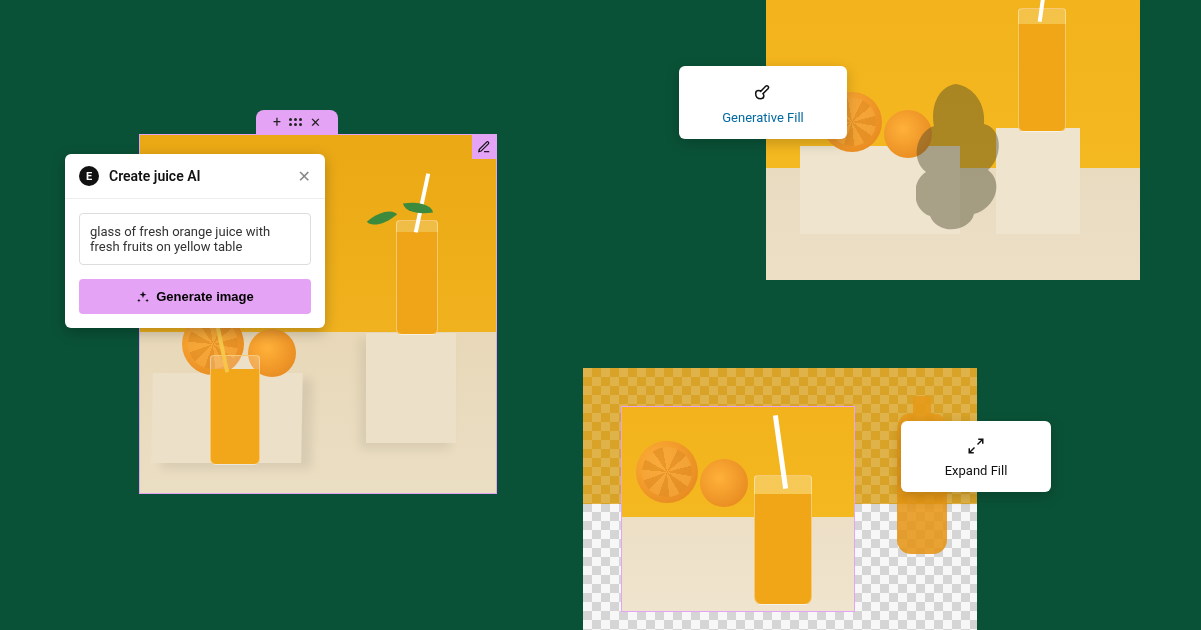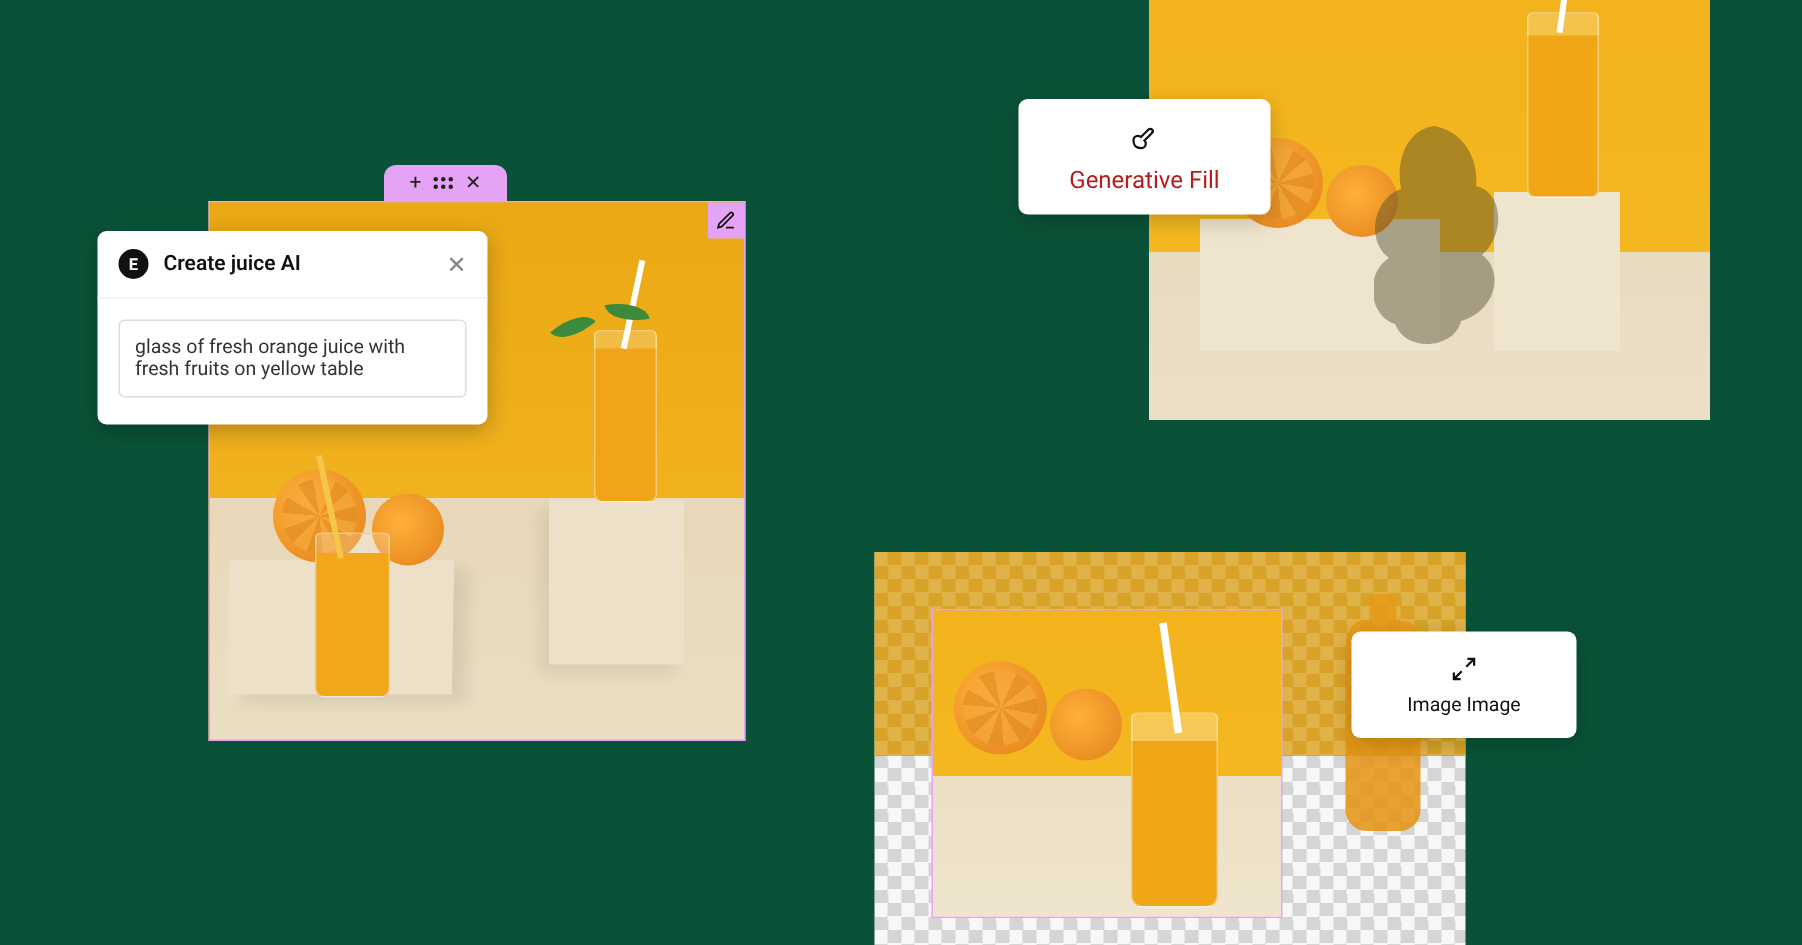--- a/index.html
+++ b/index.html
@@ -174,21 +174,21 @@
       clip-path: path("M40 0 C58 3 70 20 68 40 C86 44 88 72 72 86 C88 98 80 124 58 130 C54 148 22 152 14 132 C-4 126 -6 98 10 88 C-6 76 0 48 18 42 C14 20 24 2 40 0 Z");
     }
 
     .genfill-popup {
       position: absolute; right: 354px; top: 66px;
       width: 168px; background: #fff; border-radius: 6px;
       box-shadow: 0 4px 14px rgba(0,0,0,.2);
       display: flex; flex-direction: column; align-items: center;
       padding: 16px 8px 14px; z-index: 4;
     }
-    .genfill-label { font-size: 16px; margin-top: 8px; color: #b91c1c; }
+    .genfill-label { font-size: 13px; margin-top: 8px; color: #0369a1; }
 
     
     .bottom-right {
       position: absolute; left: 583px; top: 368px;
       width: 394px; height: 262px;
       background:
         linear-gradient(180deg, rgba(216,157,20,.9), rgba(216,157,20,.9)) 0 0/100% 52%,
         repeating-conic-gradient(#d5d5d5 0 25%, #f5f5f5 0 50%) 0 0/18px 18px;
       background-repeat: no-repeat, repeat;
       overflow: hidden;
@@ -268,20 +268,26 @@
   </div>
 
   <div class="ai-popup">
     <div class="ai-header">
       <div class="e-logo">E</div>
       <div class="ai-title">Create juice AI</div>
       <div class="ai-close">✕</div>
     </div>
     <div class="ai-body">
       <textarea class="ai-textarea" style="">glass of fresh orange juice with fresh fruits on yellow table</textarea>
+      <button class="generate-btn">
+        <svg width="14" height="14" viewBox="0 0 24 24" fill="#111">
+            <path d="M12 2l1.6 4.4L18 8l-4.4 1.6L12 14l-1.6-4.4L6 8l4.4-1.6L12 2zM5 15l.9 2.1L8 18l-2.1.9L5 21l-.9-2.1L2 18l2.1-.9L5 15zM19 15l.9 2.1L22 18l-2.1.9L19 21l-.9-2.1L16 18l2.1-.9L19 15z"></path>
+          </svg>
+        <span>Generate image</span>
+      </button>
     </div>
   </div>
 </div>
 
 <div class="top-right-image">
   <div class="scene2">
     <div class="ped2a"></div>
     <div class="ped2b"></div>
     <div class="orange2a"></div>
     <div class="orange2b"></div>
@@ -309,14 +315,14 @@
     </div>
   </div>
 </div>
 <div class="expand-popup">
   <svg width="18" height="18" viewBox="0 0 24 24" fill="none" stroke="#111" stroke-width="2">
       <path d="M15 3h6v6"></path>
       <path d="M9 21H3v-6"></path>
       <path d="M21 3l-7 7"></path>
       <path d="M3 21l7-7"></path>
     </svg>
-  <div class="expand-label">Image Image</div>
+  <div class="expand-label">Expand Fill</div>
 </div>
 
 </body></html>

